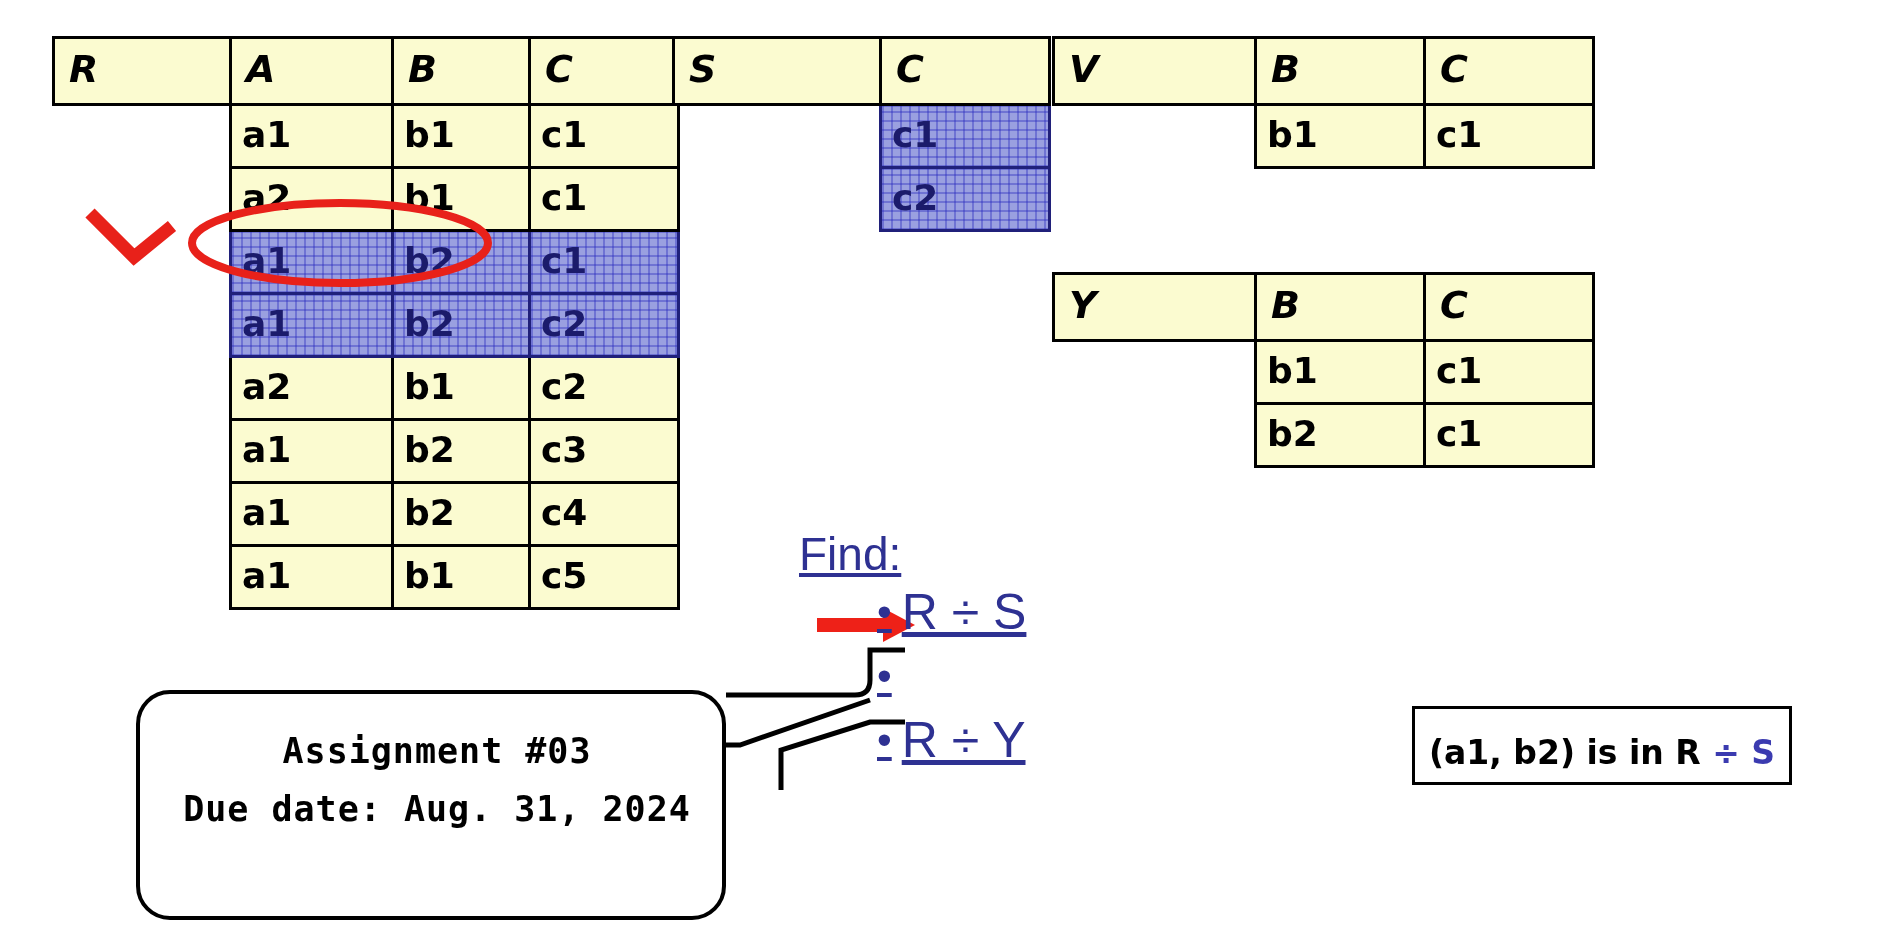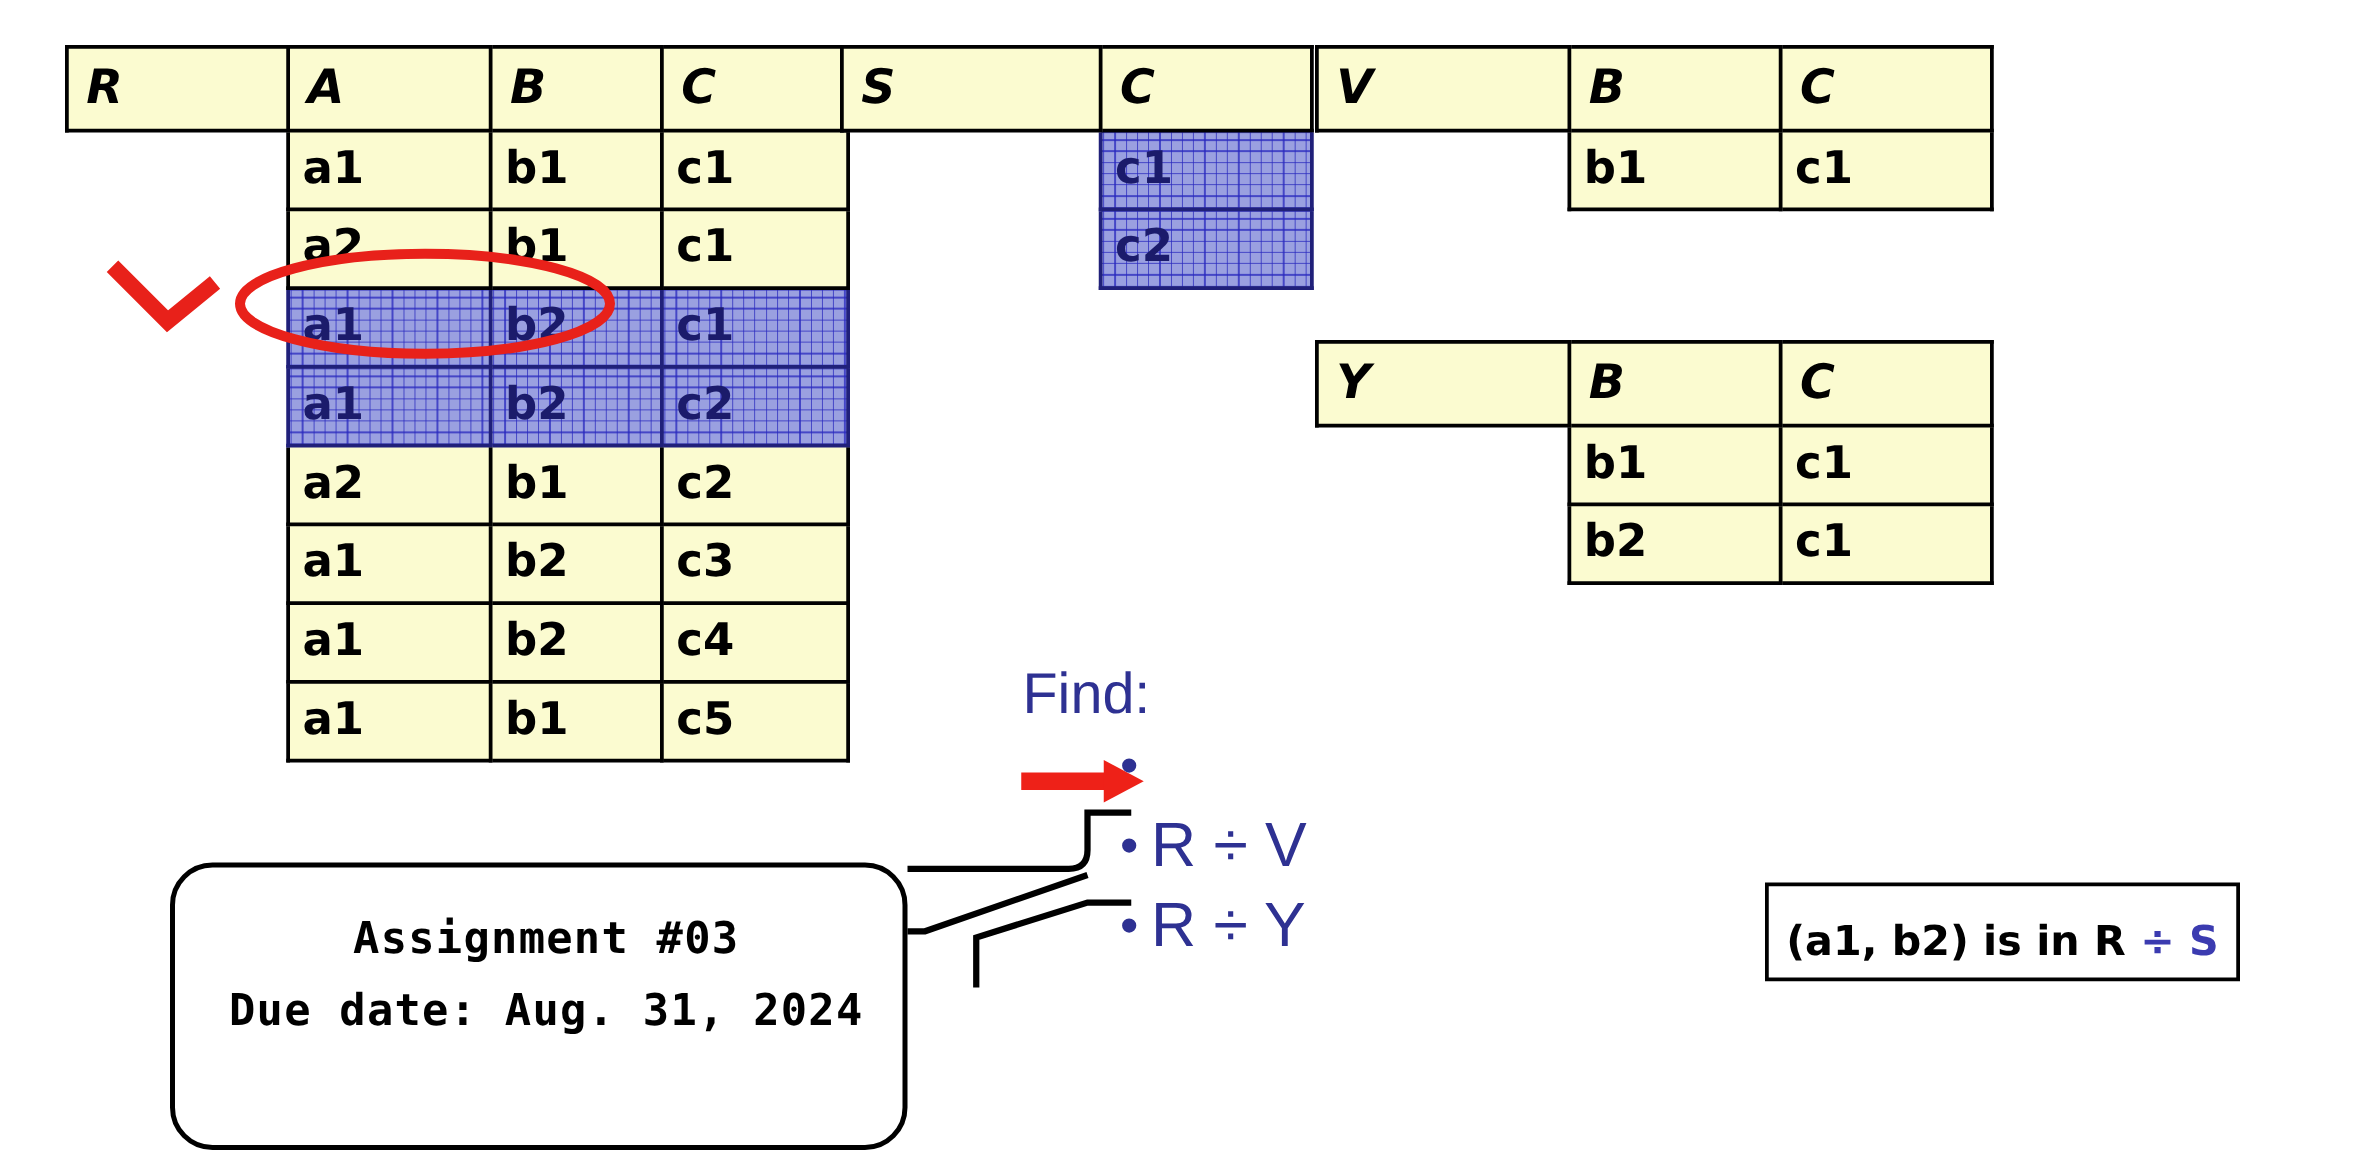--- a/index.html
+++ b/index.html
@@ -81,24 +81,25 @@
   #table-y td.lbl  { width: 185px; }
   #table-y td.colB { width: 152px; }
   #table-y td.colC { width: 152px; }
 
   
   .annot-svg { position: absolute; left: 0; top: 0; width: 1886px; height: 932px; pointer-events: none; }
 
   
   #find-block {
     position: absolute;
-    left: 818px;
+    left: 799px;
     top: 528px;
     color: #2e3192;
     font-family: "Liberation Sans", sans-serif;
+    text-decoration: underline;
   }
   #find-label {
     font-size: 46px;
     line-height: 52px;
     color: #2e3192;
     letter-spacing: 0px;
   }
   .find-item {
     display: flex;
     align-items: center;
@@ -289,25 +290,25 @@
     <path d="M 726,745 L 740,745 L 870,700"></path>
     <path d="M 781,790 L 781,750 L 870,722 L 905,722"></path>
   </g>
 </svg>
 
 <div id="find-block">
   <div id="find-label">Find:</div>
 
   <div class="find-item">
     <span class="find-bullet">•</span>
+    <span>R ÷ S</span>
   </div>
 
   <div class="find-item">
     <span class="find-bullet">•</span>
-    <span>R ÷ V</span>
   </div>
 
   <div class="find-item">
     <span class="find-bullet">•</span>
     <span>R ÷ Y</span>
   </div>
 </div>
 
 <div id="result-note">
   <span>(a1,  b2) is in R </span><span class="blue">÷ S</span>

